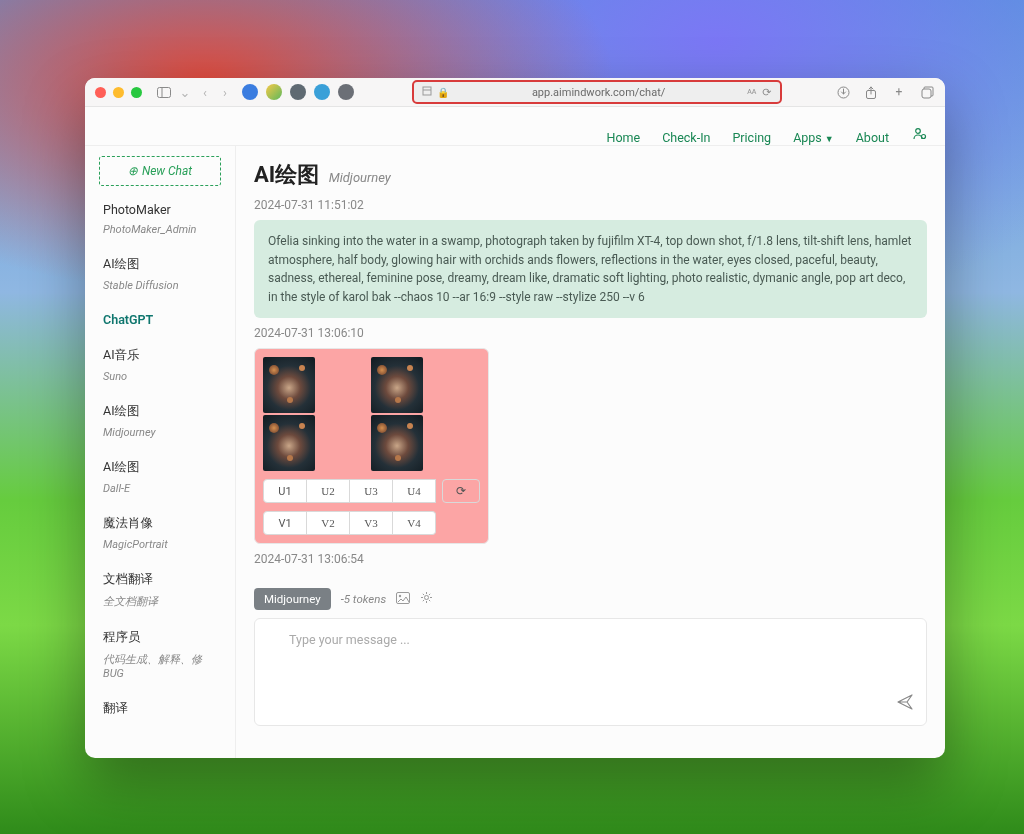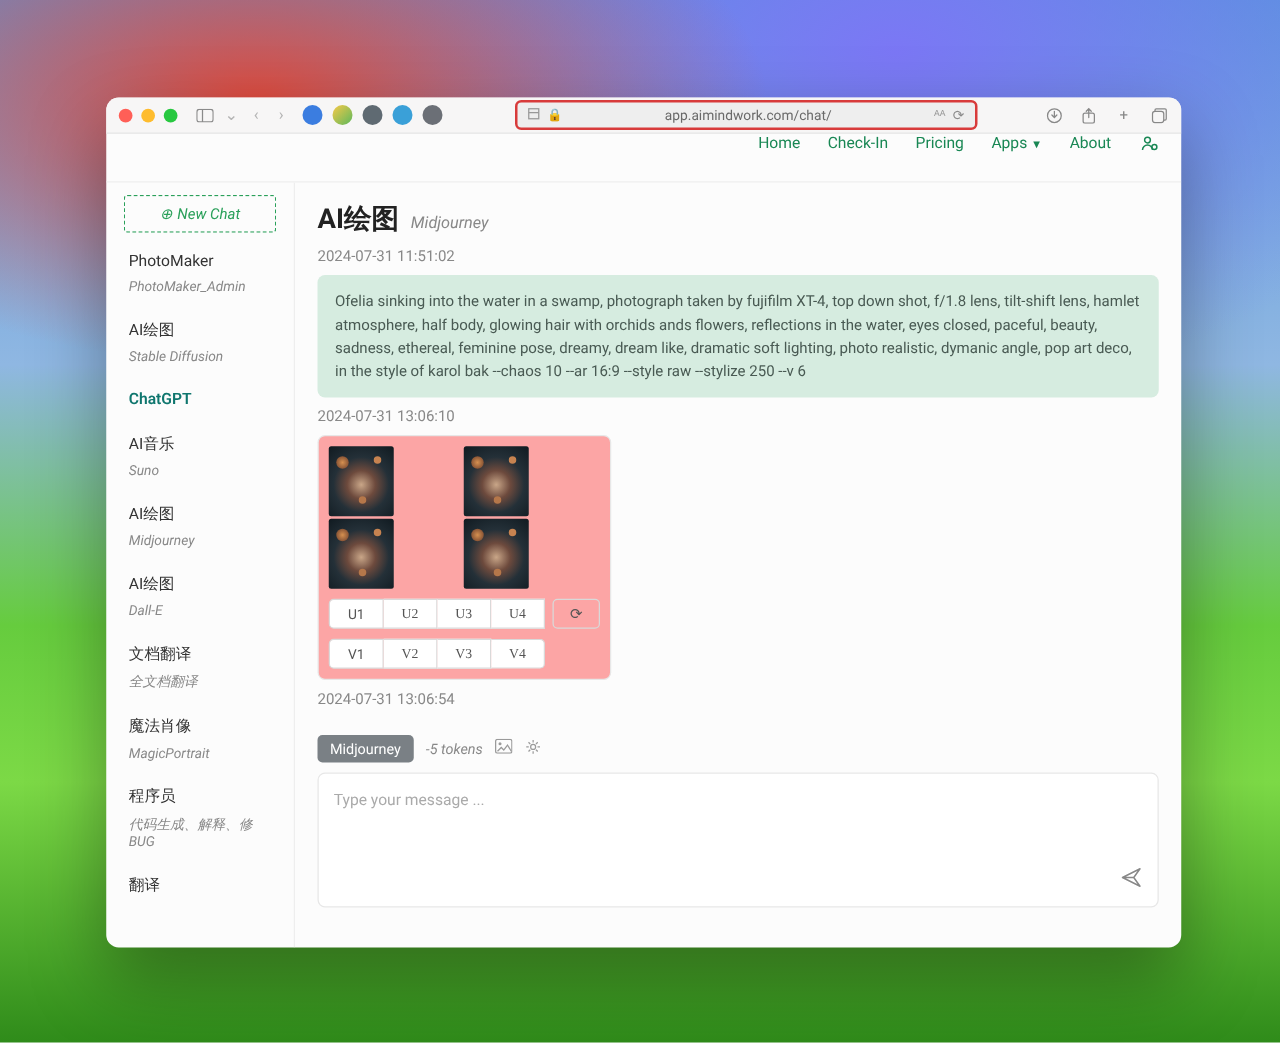--- a/index.html
+++ b/index.html
@@ -27,21 +27,21 @@
   .ext-icons{display:flex;gap:8px;margin-left:4px;margin-right:4px;}
   .ext{width:16px;height:16px;border-radius:50%;}
   .urlbar-wrap{flex:1;display:flex;justify-content:center;}
   .urlbar{width:350px;height:20px;background:#eeeeee;border:2px solid #d83b3b;border-radius:5px;display:flex;align-items:center;padding:0 8px;font-size:11px;color:#6a6a6a;gap:6px;}
   .urlbar .lock{font-size:10px;color:#8a8a8a;}
   .urlbar .addr{flex:1;text-align:center;}
   .urlbar .reload{font-size:11px;color:#8a8a8a;}
   .right-icons{display:flex;gap:12px;margin-left:auto;}
   .right-icons .tbicon{color:#888;}
   
-  .appnav{height:38px;display:flex;align-items:flex-start;justify-content:flex-end;padding:0 18px;gap:22px;font-size:12.5px;color:#198754;border-bottom:1px solid #eee;}
+  .appnav{height:38px;display:flex;align-items:flex-end;justify-content:flex-end;padding:0 18px;gap:22px;font-size:12.5px;color:#198754;border-bottom:1px solid #eee;}
   .appnav .item{cursor:pointer;}
   .appnav .caret{font-size:9px;margin-left:3px;}
   .appnav .user{color:#198754;}
   
   .main{flex:1;display:flex;overflow:hidden;}
   .sidebar{width:150px;padding:10px 0 0 0;overflow:auto;}
   .sidebar::-webkit-scrollbar{width:0;}
   .newchat{margin:0 14px 6px 14px;height:28px;border:1px dashed #2aa05a;border-radius:3px;display:flex;align-items:center;justify-content:center;color:#2aa05a;font-size:12px;font-style:italic;gap:4px;}
   .side-item{padding:10px 18px;cursor:pointer;}
   .side-item .t{font-size:12.5px;color:#333;}
@@ -66,21 +66,21 @@
   .btnrow .b:first-child{border-top-left-radius:4px;border-bottom-left-radius:4px;}
   .btnrow .b:last-child{border-top-right-radius:4px;border-bottom-right-radius:4px;}
   .btnrow .refresh{width:36px;margin-left:6px;border:1px solid #d9d9d9;border-radius:4px;display:flex;align-items:center;justify-content:center;font-size:12px;color:#555;}
   
   .composer{margin-top:22px;}
   .composer-top{display:flex;align-items:center;gap:10px;font-size:11.5px;color:#888;}
   .badge{background:#7a8085;color:#fff;padding:4px 10px;border-radius:4px;font-style:normal;font-size:11.5px;}
   .composer-top .tk{font-style:italic;}
   .composer-top .ic{color:#9a9a9a;font-size:13px;}
   .textarea{margin-top:8px;border:1px solid #e7e7e7;border-radius:6px;background:#fff;min-height:86px;position:relative;padding:10px 12px;}
-  .textarea .ph{color:#aaa;font-size:12.5px;}
+  .textarea .ph{color:#aaa;font-size:12.5px;margin-left:22px;}
   .send{position:absolute;right:12px;bottom:10px;color:#888;}
 </style>
 </head>
 <body>
 
 <div class="window">
 
   <div class="titlebar">
     <div class="traffic">
       <div class="dot red"></div>
@@ -180,26 +180,26 @@
           </div>
           <div class="side-item">
             <div class="t">AI绘图</div>
             <div class="s">Midjourney</div>
           </div>
           <div class="side-item">
             <div class="t">AI绘图</div>
             <div class="s">Dall-E</div>
           </div>
           <div class="side-item">
+            <div class="t">魔法肖像</div>
+            <div class="s">MagicPortrait</div>
+          </div>
+          <div class="side-item">
             <div class="t">文档翻译</div>
             <div class="s">全文档翻译</div>
-          </div>
-          <div class="side-item">
-            <div class="t">魔法肖像</div>
-            <div class="s">MagicPortrait</div>
           </div>
           <div class="side-item">
             <div class="t">程序员</div>
             <div class="s">代码生成、解释、修BUG</div>
           </div>
           <div class="side-item">
             <div class="t">翻译</div>
           </div>
         </div>
     </div>

